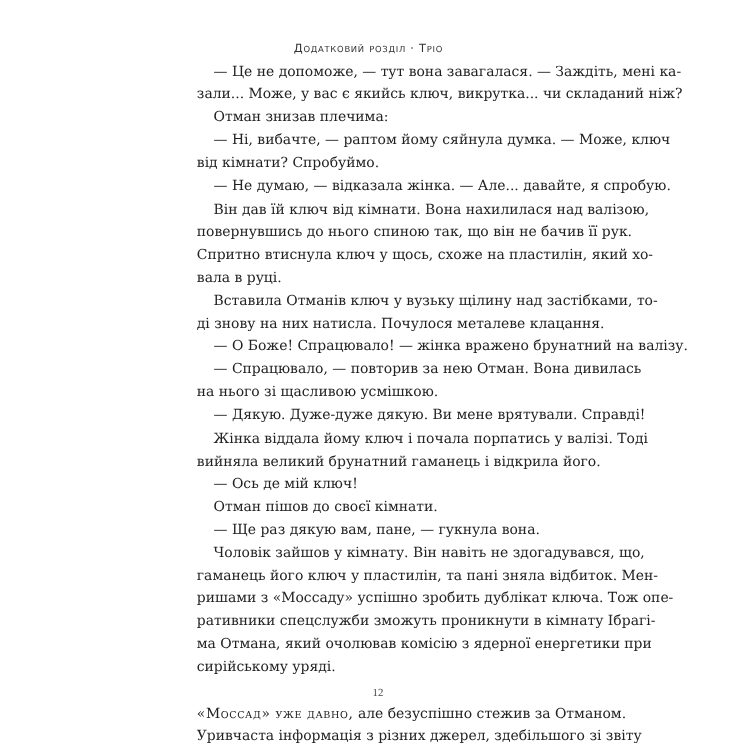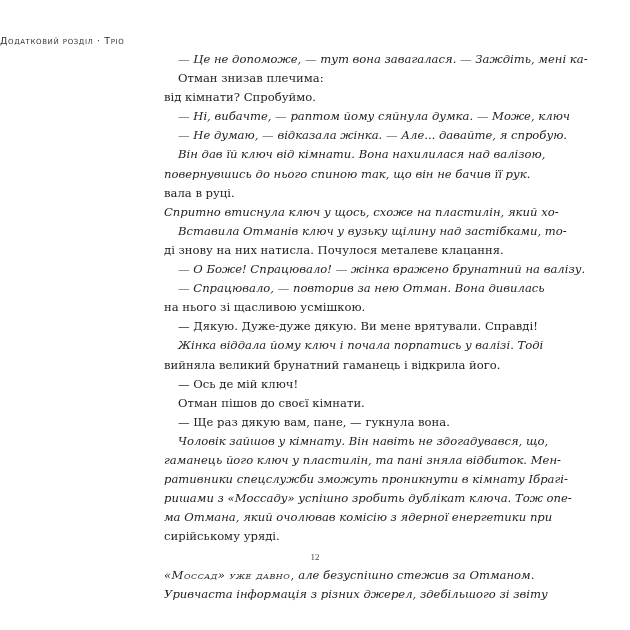--- a/index.html
+++ b/index.html
@@ -1,69 +1,70 @@
 <!DOCTYPE html>
 <html><head>
   <meta charset="utf-8">
   <style>
     html, body { margin: 0; padding: 0; background: #ffffff; }
     body { width: 630px; height: 630px; position: relative; overflow: hidden; }
     .page { position: absolute; left: 0; top: 0; width: 630px; height: 630px; background: #fff; }
     .running-head {
-      position: absolute; left: 0; right: 16px; top: 35px; text-align: left;
+      position: absolute; left: 0; right: 16px; top: 35px; text-align: center;
       font-family: "DejaVu Sans", sans-serif; font-size: 9.5px; letter-spacing: 0.6px;
       color: #333; font-variant: small-caps;
     }
     .body-text {
       position: absolute; left: 164px; top: 50px; width: 316px;
       font-family: "DejaVu Serif", serif; font-size: 11.6px; line-height: 19.1px;
       color: #222;
     }
     .line { white-space: nowrap; display: block; height: 19.1px; }
-    .line.justify { text-align: justify; text-align-last: justify; font-style: italic; }
+    .line.justify { text-align: justify; text-align-last: justify; }
     .line.indent { padding-left: 14px; }
     .gap { height: 19.1px; }
     .small-caps { font-variant: small-caps; letter-spacing: 0.5px; }
     .folio {
-      position: absolute; left: 0; right: 0; top: 552px; text-align: center;
+      position: absolute; left: 0; right: 0; top: 572px; text-align: center;
       font-family: Liberation Serif, serif; font-size: 9px; color: #444;
     }
   </style>
 </head>
 <body>
 
 <div class="page">
   <div class="running-head">Додатковий розділ · Тріо</div>
 
   <div class="body-text">
     <div id="lines1">
         <span class="line justify indent">— Це не допоможе, — тут вона завагалася. — Заждіть, мені ка-</span>
+        <span class="line justify">зали... Може, у вас є якийсь ключ, викрутка... чи складаний ніж?</span>
         <span class="line indent">Отман знизав плечима:</span>
+        <span class="line justify indent">— Ні, вибачте, — раптом йому сяйнула думка. — Може, ключ</span>
         <span class="line">від кімнати? Спробуймо.</span>
-        <span class="line justify indent">— Ні, вибачте, — раптом йому сяйнула думка. — Може, ключ</span>
         <span class="line justify indent">— Не думаю, — відказала жінка. — Але... давайте, я спробую.</span>
         <span class="line justify indent">Він дав їй ключ від кімнати. Вона нахилилася над валізою,</span>
         <span class="line justify">повернувшись до нього спиною так, що він не бачив її рук.</span>
+        <span class="line justify">Спритно втиснула ключ у щось, схоже на пластилін, який хо-</span>
         <span class="line">вала в руці.</span>
-        <span class="line justify">Спритно втиснула ключ у щось, схоже на пластилін, який хо-</span>
         <span class="line justify indent">Вставила Отманів ключ у вузьку щілину над застібками, то-</span>
         <span class="line">ді знову на них натисла. Почулося металеве клацання.</span>
         <span class="line justify indent">— О Боже! Спрацювало! — жінка вражено брунатний на валізу.</span>
         <span class="line justify indent">— Спрацювало, — повторив за нею Отман. Вона дивилась</span>
         <span class="line">на нього зі щасливою усмішкою.</span>
         <span class="line indent">— Дякую. Дуже-дуже дякую. Ви мене врятували. Справді!</span>
         <span class="line justify indent">Жінка віддала йому ключ і почала порпатись у валізі. Тоді</span>
         <span class="line">вийняла великий брунатний гаманець і відкрила його.</span>
         <span class="line indent">— Ось де мій ключ!</span>
         <span class="line indent">Отман пішов до своєї кімнати.</span>
         <span class="line indent">— Ще раз дякую вам, пане, — гукнула вона.</span>
         <span class="line justify indent">Чоловік зайшов у кімнату. Він навіть не здогадувався, що,</span>
         <span class="line justify">гаманець його ключ у пластилін, та пані зняла відбиток. Мен-</span>
+        <span class="line justify">ришами з «Моссаду» успішно зробить дублікат ключа. Тож опе-</span>
         <span class="line justify">ративники спецслужби зможуть проникнути в кімнату Ібрагі-</span>
-        <span class="line justify">ришами з «Моссаду» успішно зробить дублікат ключа. Тож опе-</span>
         <span class="line justify">ма Отмана, який очолював комісію з ядерної енергетики при</span>
         <span class="line">сирійському уряді.</span>
       </div>
     <div class="gap"></div>
     <div>
       <span class="line justify"><span class="small-caps">«Моссад» уже давно,</span><span> але безуспішно стежив за Отманом.</span></span>
       <div id="lines2">
           <span class="line justify">Уривчаста інформація з різних джерел, здебільшого зі звіту</span>
         </div>
     </div>

